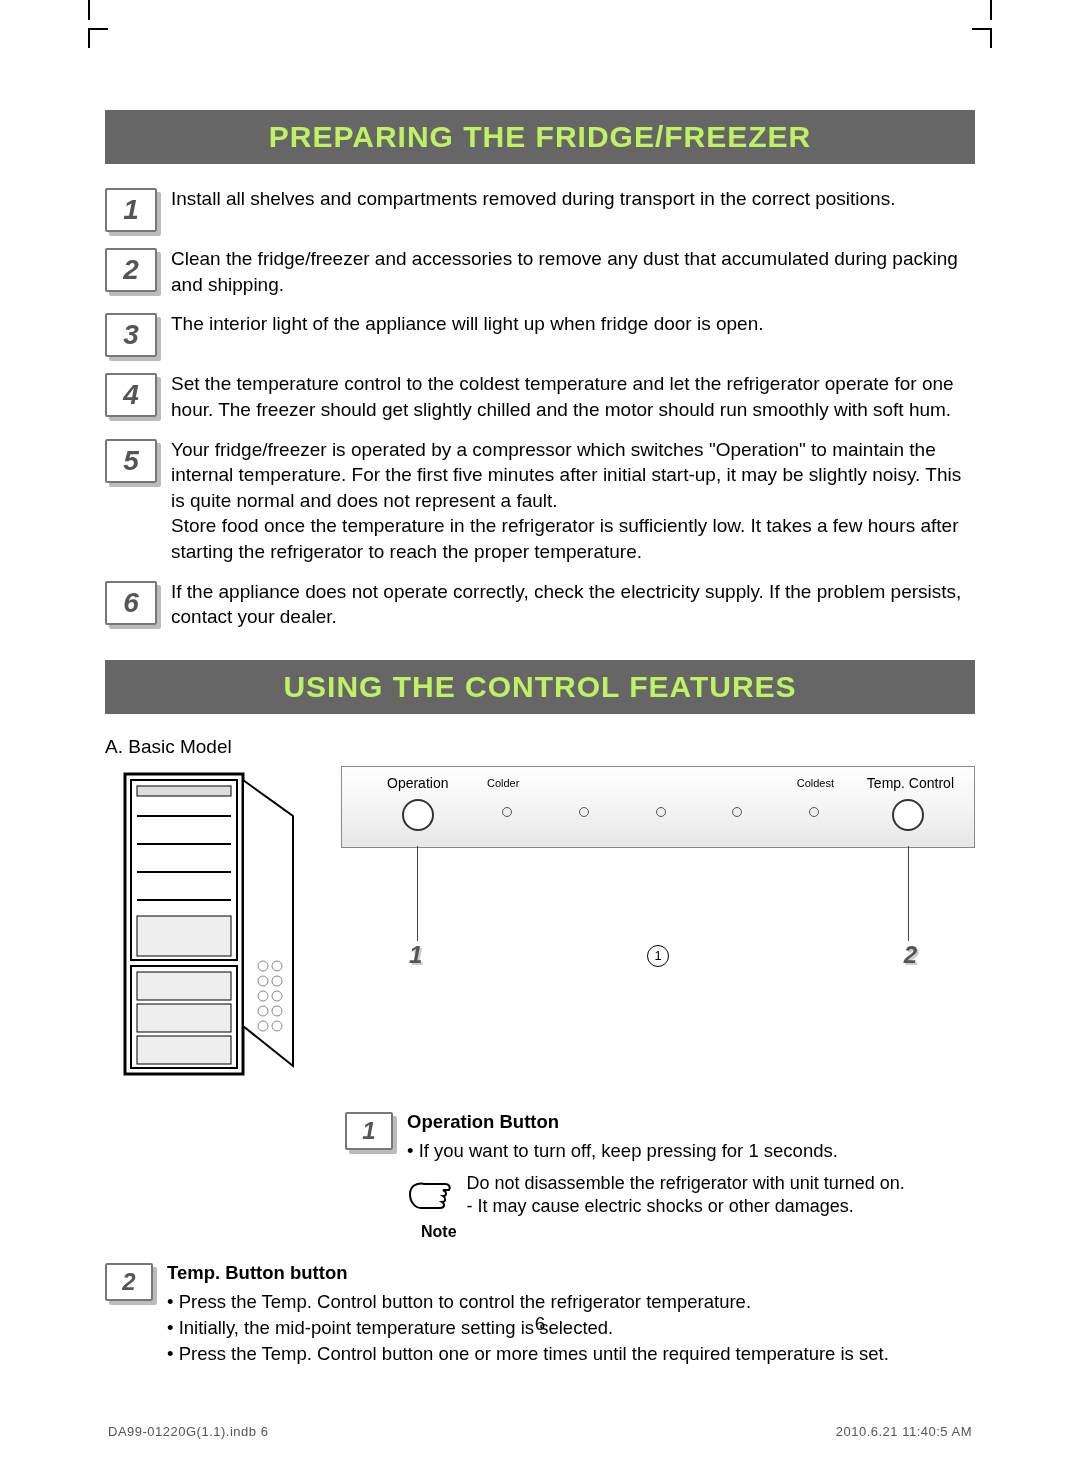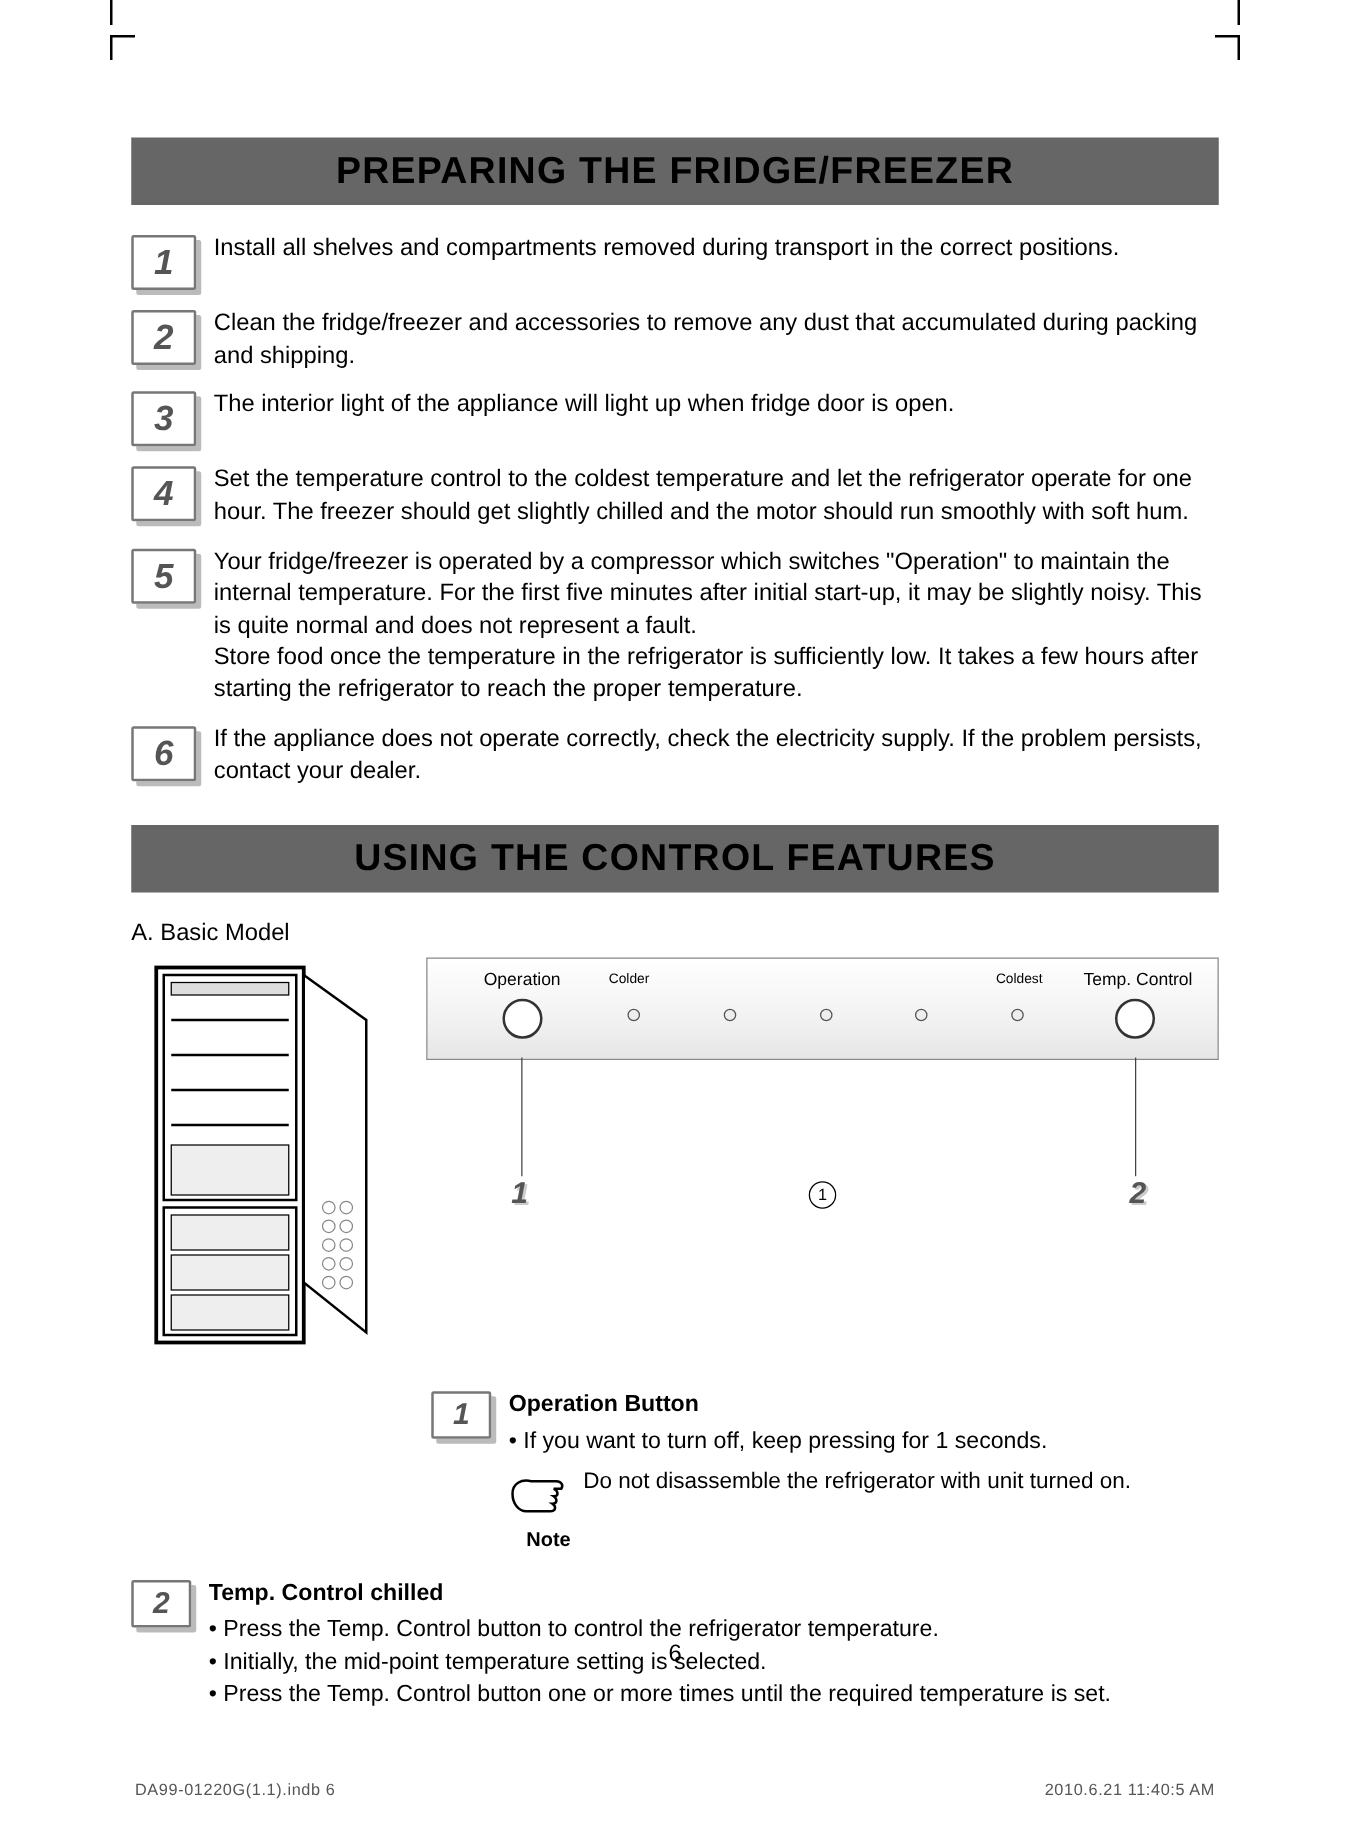--- a/index.html
+++ b/index.html
@@ -3,21 +3,21 @@
 <meta charset="utf-8">
 <style>
   html,body{margin:0;padding:0;background:#fff;font-family:Arial,Helvetica,sans-serif;color:#000;}
   .page{width:1080px;height:1469px;margin:0 auto;position:relative;box-sizing:border-box;padding:110px 105px 60px 105px;}
   .crop-top-left{position:absolute;left:88px;top:28px;width:18px;height:18px;border-left:2px solid #000;border-top:2px solid #000;}
   .crop-top-right{position:absolute;right:88px;top:28px;width:18px;height:18px;border-right:2px solid #000;border-top:2px solid #000;}
   .crop-top-left::after,.crop-top-right::after{content:"";position:absolute;top:-30px;width:2px;height:20px;background:#000;}
   .crop-top-left::after{left:-2px;}
   .crop-top-right::after{right:-2px;}
 
-  .banner{background:#666;color:#000000;text-align:center;font-weight:bold;font-size:30px;letter-spacing:1px;padding:10px 6px;margin-bottom:22px;}
+  .banner{background:#666;color:#bef264;text-align:center;font-weight:bold;font-size:30px;letter-spacing:1px;padding:10px 6px;margin-bottom:22px;}
   .intro{font-weight:bold;font-size:18.5px;margin:0 0 18px 0;line-height:1.3;}
   .steps{margin:0 0 30px 0;}
   .step{display:flex;align-items:flex-start;margin-bottom:14px;}
   .numbox{flex:0 0 48px;height:40px;border:2px solid #777;display:flex;align-items:center;justify-content:center;font-size:28px;font-weight:bold;font-style:italic;color:#555;box-shadow:4px 4px 0 #bbb;border-radius:2px;margin-right:14px;margin-top:2px;}
   .numbox-sm{flex:0 0 44px;height:34px;font-size:24px;}
   .step-text{font-size:19px;line-height:1.35;flex:1;}
   .step-text p{margin:0;}
 
   .sub-heading{font-weight:normal;font-size:19px;margin:0 0 8px 0;}
   .controls-row{display:flex;gap:36px;align-items:flex-start;margin-bottom:20px;}
@@ -188,29 +188,30 @@
       </ul>
       <div class="note-row">
         <div class="hand-icon">
           <svg width="46" height="42" viewBox="0 0 46 42">
             <path d="M3 22 C3 14 10 10 18 12 L38 12 C42 12 44 15 42 18 L36 18 C40 20 40 24 36 24 C39 26 39 30 35 30 C38 32 38 36 33 36 L14 36 C8 36 3 30 3 22 Z" fill="#fff" stroke="#000" stroke-width="2"></path>
           </svg>
           <div class="note-lbl" style="margin-top:0">Note</div>
         </div>
         <div class="note-text">
           <div>Do not disassemble the refrigerator with unit turned on.</div>
+          <div>- It may cause electric shocks or other damages.</div>
         </div>
       </div>
     </div>
   </div>
 
   <div class="substep2">
     <div class="numbox numbox-sm">2</div>
     <div class="step-text">
-      <div class="title">Temp. Control chilled</div>
+      <div class="title">Temp. Button button</div>
       <ul id="tc-bullets">
           <li>Press the Temp. Control button to control the refrigerator temperature.</li>
           <li>Initially, the mid-point temperature setting is selected.</li>
           <li>Press the Temp. Control button one or more times until the required temperature is set.</li>
         </ul>
     </div>
   </div>
 
   <div class="page-num">6</div>
   <div class="footer-left">DA99-01220G(1.1).indb   6</div>

